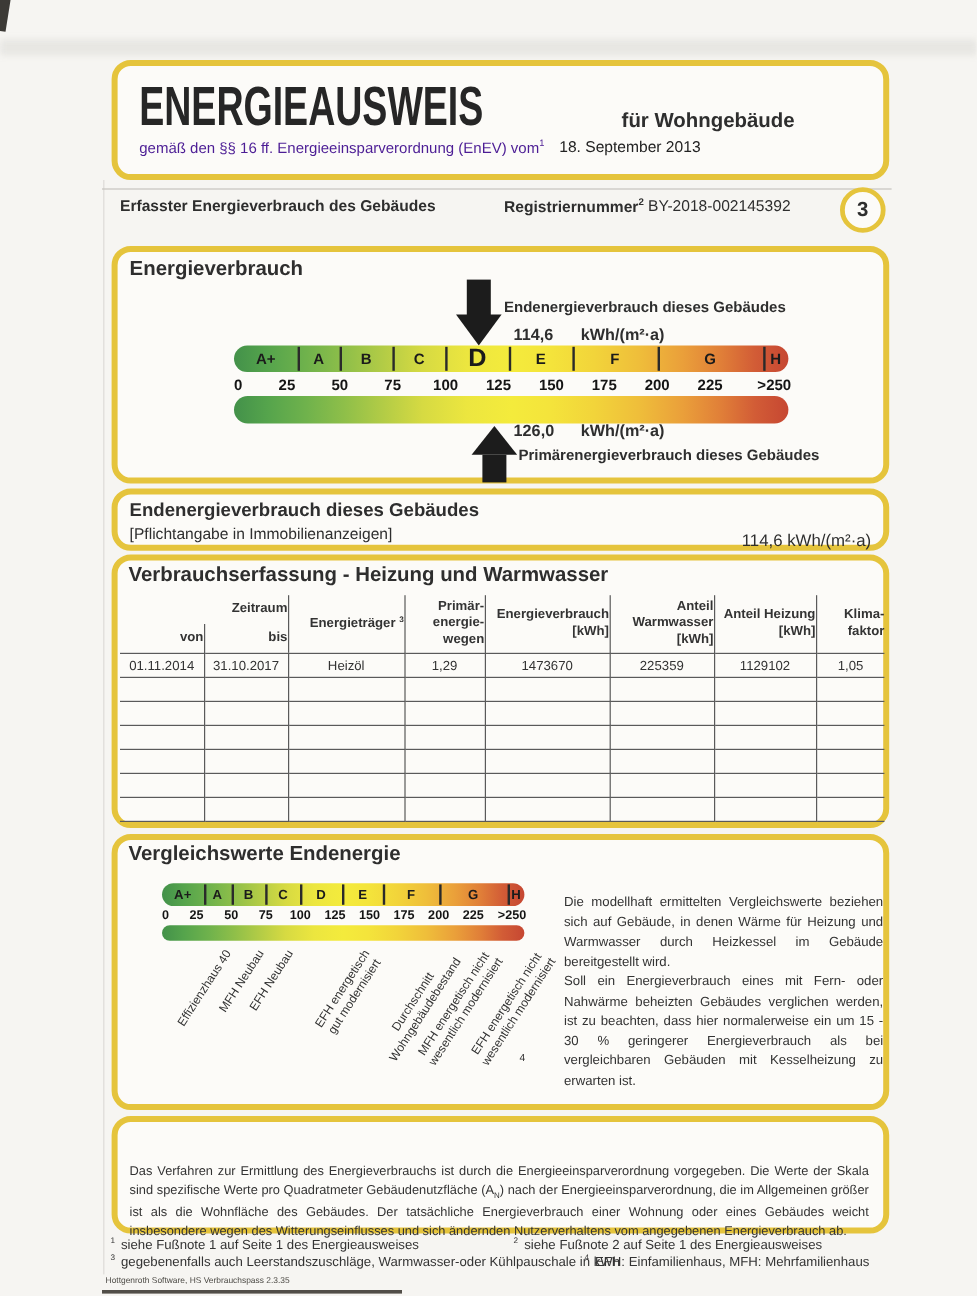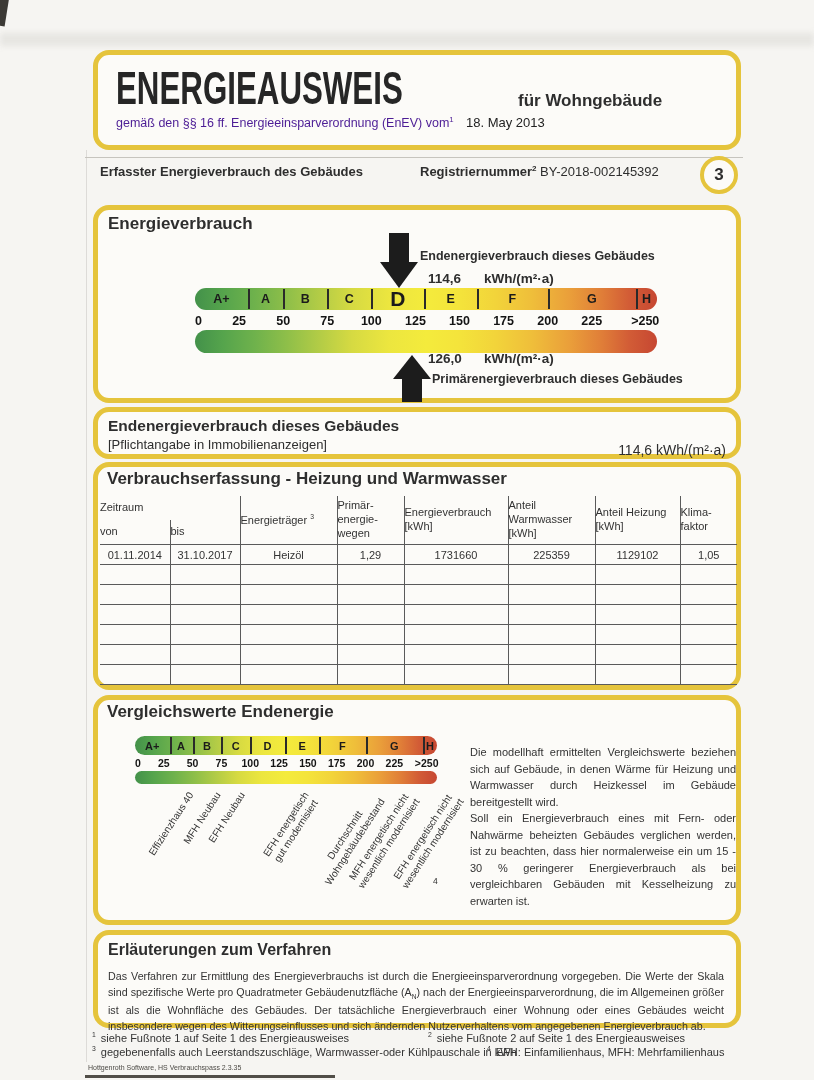--- a/index.html
+++ b/index.html
@@ -43,21 +43,21 @@
   .scale.small .ticks span{font-size:10.5px}
 
   .arrow-stem{position:absolute;background:#1c1c1c}
   .tri-down{position:absolute;width:0;height:0;border-left:19px solid transparent;
             border-right:19px solid transparent;border-top:26px solid #1c1c1c}
   .tri-up{position:absolute;width:0;height:0;border-left:19px solid transparent;
           border-right:19px solid transparent;border-bottom:24px solid #1c1c1c}
 
   
   table.vt{border-collapse:collapse;table-layout:fixed;width:637px;font-size:11px;color:#333}
-  table.vt th{font-weight:normal;text-align:left;vertical-align:middle;white-space:pre-line;line-height:1.25;padding:0}
+  table.vt th{font-weight:bold;text-align:right;vertical-align:middle;white-space:pre-line;line-height:1.25;padding:0}
   table.vt td{text-align:center;height:19px;padding:0}
   table.vt .br{border-right:1px solid #5a5a5a}
   table.vt .bb{border-bottom:1px solid #5a5a5a}
   table.vt tr.h1 th{height:24px}
   table.vt tr.h2 th{height:24px}
 
   
   .rot{position:absolute;transform-origin:100% 0;transform:rotate(-57deg);
        font-size:10px;color:#333;white-space:pre-line;text-align:center;line-height:1.2}
 
@@ -72,21 +72,21 @@
 <div class="corner-mark"></div>
 <div class="page-edge"></div>
 <div class="bottom-mark"></div>
 
 <div class="ybox" style="left:93px;top:50px;width:638px;height:90px">
   <div class="abs main-title" style="left:18px;top:10px">ENERGIEAUSWEIS</div>
   <div class="abs b" style="left:420px;top:36px;font-size:17px">für Wohngebäude</div>
   <div class="abs" style="left:18px;top:60px;font-size:12.5px;color:#4c1d95">
     <span>gemäß den §§ 16 ff. Energieeinsparverordnung (EnEV) vom</span><sup>1</sup>
   </div>
-  <div class="abs" style="left:368px;top:60px;font-size:13px;color:#222">18. May 2013</div>
+  <div class="abs" style="left:368px;top:60px;font-size:13px;color:#222">18. September 2013</div>
 </div>
 
 <div class="rule" style="left:85px;top:157px;width:658px;height:1px"></div>
 <div class="abs b" style="left:100px;top:164px;font-size:13px">Erfasster Energieverbrauch des Gebäudes</div>
 <div class="abs b" style="left:420px;top:164px;font-size:13px">
   <span>Registriernummer</span><sup>2</sup>
 </div>
 <div class="abs" style="left:540px;top:164px;font-size:13px">BY-2018-002145392</div>
 <div class="badge" style="left:700px;top:156px">3</div>
 
@@ -181,21 +181,21 @@
       <th class="br bb">von</th>
       <th class="br bb">bis</th>
     </tr>
   </thead>
   <tbody id="vt-body">
       <tr>
         <td class="br bb">01.11.2014</td>
         <td class="br bb">31.10.2017</td>
         <td class="br bb">Heizöl</td>
         <td class="br bb">1,29</td>
-        <td class="br bb">1731660</td>
+        <td class="br bb">1473670</td>
         <td class="br bb">225359</td>
         <td class="br bb">1129102</td>
         <td class="bb">1,05</td>
       </tr>
       <tr>
         <td class="br bb">&nbsp;</td>
         <td class="br bb">&nbsp;</td>
         <td class="br bb">&nbsp;</td>
         <td class="br bb">&nbsp;</td>
         <td class="br bb">&nbsp;</td>
@@ -307,21 +307,20 @@
 wesentlich modernisiert</div>
     <div class="rot" style="right: 367.94px; top: 790px;">EFH energetisch nicht
 wesentlich modernisiert</div>
   </div>
 <div class="abs" style="left:433px;top:876px;font-size:8.5px">4</div>
 
 <div class="abs just" style="left:470px;top:744px;width:266px;font-size:11px;white-space:pre-line;color:#333">Die modellhaft ermittelten Vergleichswerte beziehen sich auf Gebäude, in denen Wärme für Heizung und Warmwasser durch Heizkessel im Gebäude bereitgestellt wird.
 Soll ein Energieverbrauch eines mit Fern- oder Nahwärme beheizten Gebäudes verglichen werden, ist zu beachten, dass hier normalerweise ein um 15 - 30 % geringerer Energieverbrauch als bei vergleichbaren Gebäuden mit Kesselheizung zu erwarten ist.</div>
 
 <div class="ybox" style="left:93px;top:930px;width:638px;height:88px">
-  <div class="abs b" style="left:10px;top:6px;font-size:16px">Erläuterungen zum Verfahren</div>
   <div class="abs just" style="left:10px;top:33px;width:616px;font-size:10.7px;color:#333">
     <span>Das Verfahren zur Ermittlung des Energieverbrauchs ist durch die Energieeinsparverordnung vorgegeben. Die Werte der Skala sind spezifische Werte pro Quadratmeter Gebäudenutzfläche (A</span><sub>N</sub><span>) nach der Energieeinsparverordnung, die im Allgemeinen größer ist als die Wohnfläche des Gebäudes. Der tatsächliche Energieverbrauch einer Wohnung oder eines Gebäudes weicht insbesondere wegen des Witterungseinflusses und sich ändernden Nutzerverhaltens vom angegebenen Energieverbrauch ab.</span>
   </div>
 </div>
 
 <div class="abs fnote" style="left:92px;top:1031px">
   <sup>1</sup><span>siehe Fußnote 1 auf Seite 1 des Energieausweises</span>
 </div>
 <div class="abs fnote" style="left:428px;top:1031px">
   <sup>2</sup><span>siehe Fußnote 2 auf Seite 1 des Energieausweises</span>

